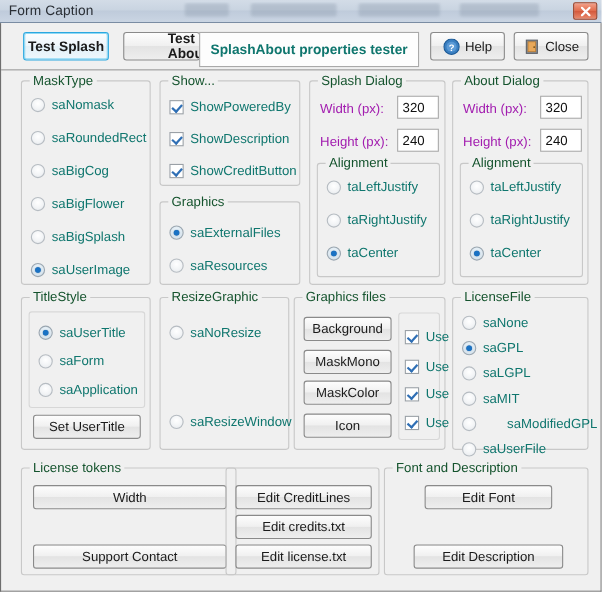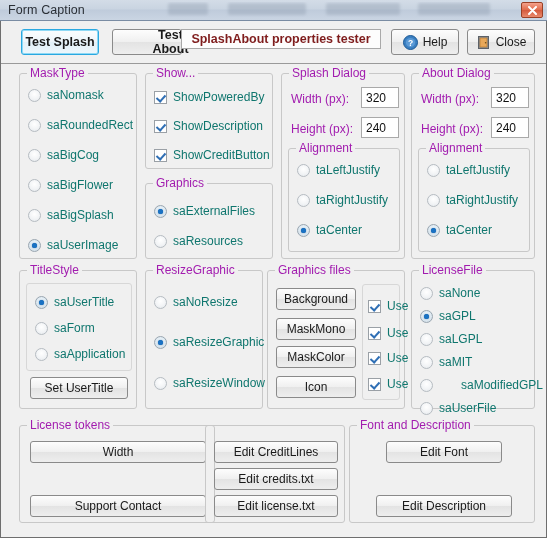--- a/index.html
+++ b/index.html
@@ -82,50 +82,50 @@
     font-size: 12px;
     color: #1a1a1a;
     cursor: pointer;
     user-select: none;
   }
   .btn-focus {
     border: 1px solid #2aa8e0;
     box-shadow: inset 0 0 0 1px #8fd9f5;
     background: linear-gradient(180deg,#fbfdfe 0%, #eef6fb 48%, #e2f0f8 50%, #eef7fc 100%);
   }
-  .tb-btn { position: absolute; top: 8px; height: 26px; font-weight: bold; font-size: 12.5px; text-align: center; }
+  .tb-btn { position: absolute; top: 8px; height: 26px; font-weight: bold; font-size: 12.5px; }
   #test-splash { left: 20px; width: 78px; }
   #test-about  { left: 111px; width: 70px; padding-left: 47px; }
   .title-field {
     position: absolute; left: 180px; top: 8px;
-    width: 200px; height: 20px;
+    width: 200px; height: 32px;
     background: #fdfdfd;
     border: 1px solid #a9a9a9;
     box-sizing: border-box;
     display: flex; align-items: center; justify-content: center;
     font-weight: bold; font-size: 12.5px;
-    color: #7f1d1d;
+    color: #0f766e;
   }
   #help-btn  { position:absolute; left: 390px; top: 8px; width: 68px; height: 26px; gap:5px; }
   #close-btn { position:absolute; left: 466px; top: 8px; width: 68px; height: 26px; gap:5px; }
   .ico { display:block; flex: 0 0 auto; }
   
   .group {
     position: absolute;
     border: 1px solid #c8c8c8;
     border-radius: 3px;
     box-sizing: border-box;
     background: transparent;
   }
   .group > .legend {
     position: absolute; top: -8px; left: 7px;
     background: #f0f0f0;
     padding: 0 3px;
     font-size: 12px;
-    color: #a21caf;
+    color: #14532d;
     white-space: nowrap;
   }
   
   .row { position: absolute; display: flex; align-items: center; gap: 6px; white-space: nowrap; }
   .radio {
     width: 13px; height: 13px; flex: 0 0 auto;
     border-radius: 50%;
     background: radial-gradient(circle at 50% 38%, #ffffff 0%, #f2f4f6 55%, #e2e6ea 100%);
     border: 1px solid #b6bcc2;
     box-sizing: border-box;
@@ -350,24 +350,20 @@
       </div>
       <div class="btn gbtn" style="left:10px; top:106px; width:98px;">Set UserTitle</div>
     </div>
 
     <div class="group" style="left:144px; top:249px; width:118px; height:139px;">
       <div class="legend">ResizeGraphic</div>
       <div class="row" style="left:8px; top:24px;">
         <span class="radio"></span>
         <span class="lbl">saNoResize</span>
       </div>
-      <div class="row" style="left:8px; top:64px;">
-        <span class="radio on"></span>
-        <span class="lbl">saResizeGraphic</span>
-      </div>
       <div class="row" style="left:8px; top:105px;">
         <span class="radio"></span>
         <span class="lbl">saResizeWindow</span>
       </div>
     </div>
 
     <div class="group" style="left:266px; top:249px; width:138px; height:139px;">
       <div class="legend">Graphics files</div>
 
       <div class="btn gbtn" style="left:8px; top:17px; width:80px;">Background</div>

